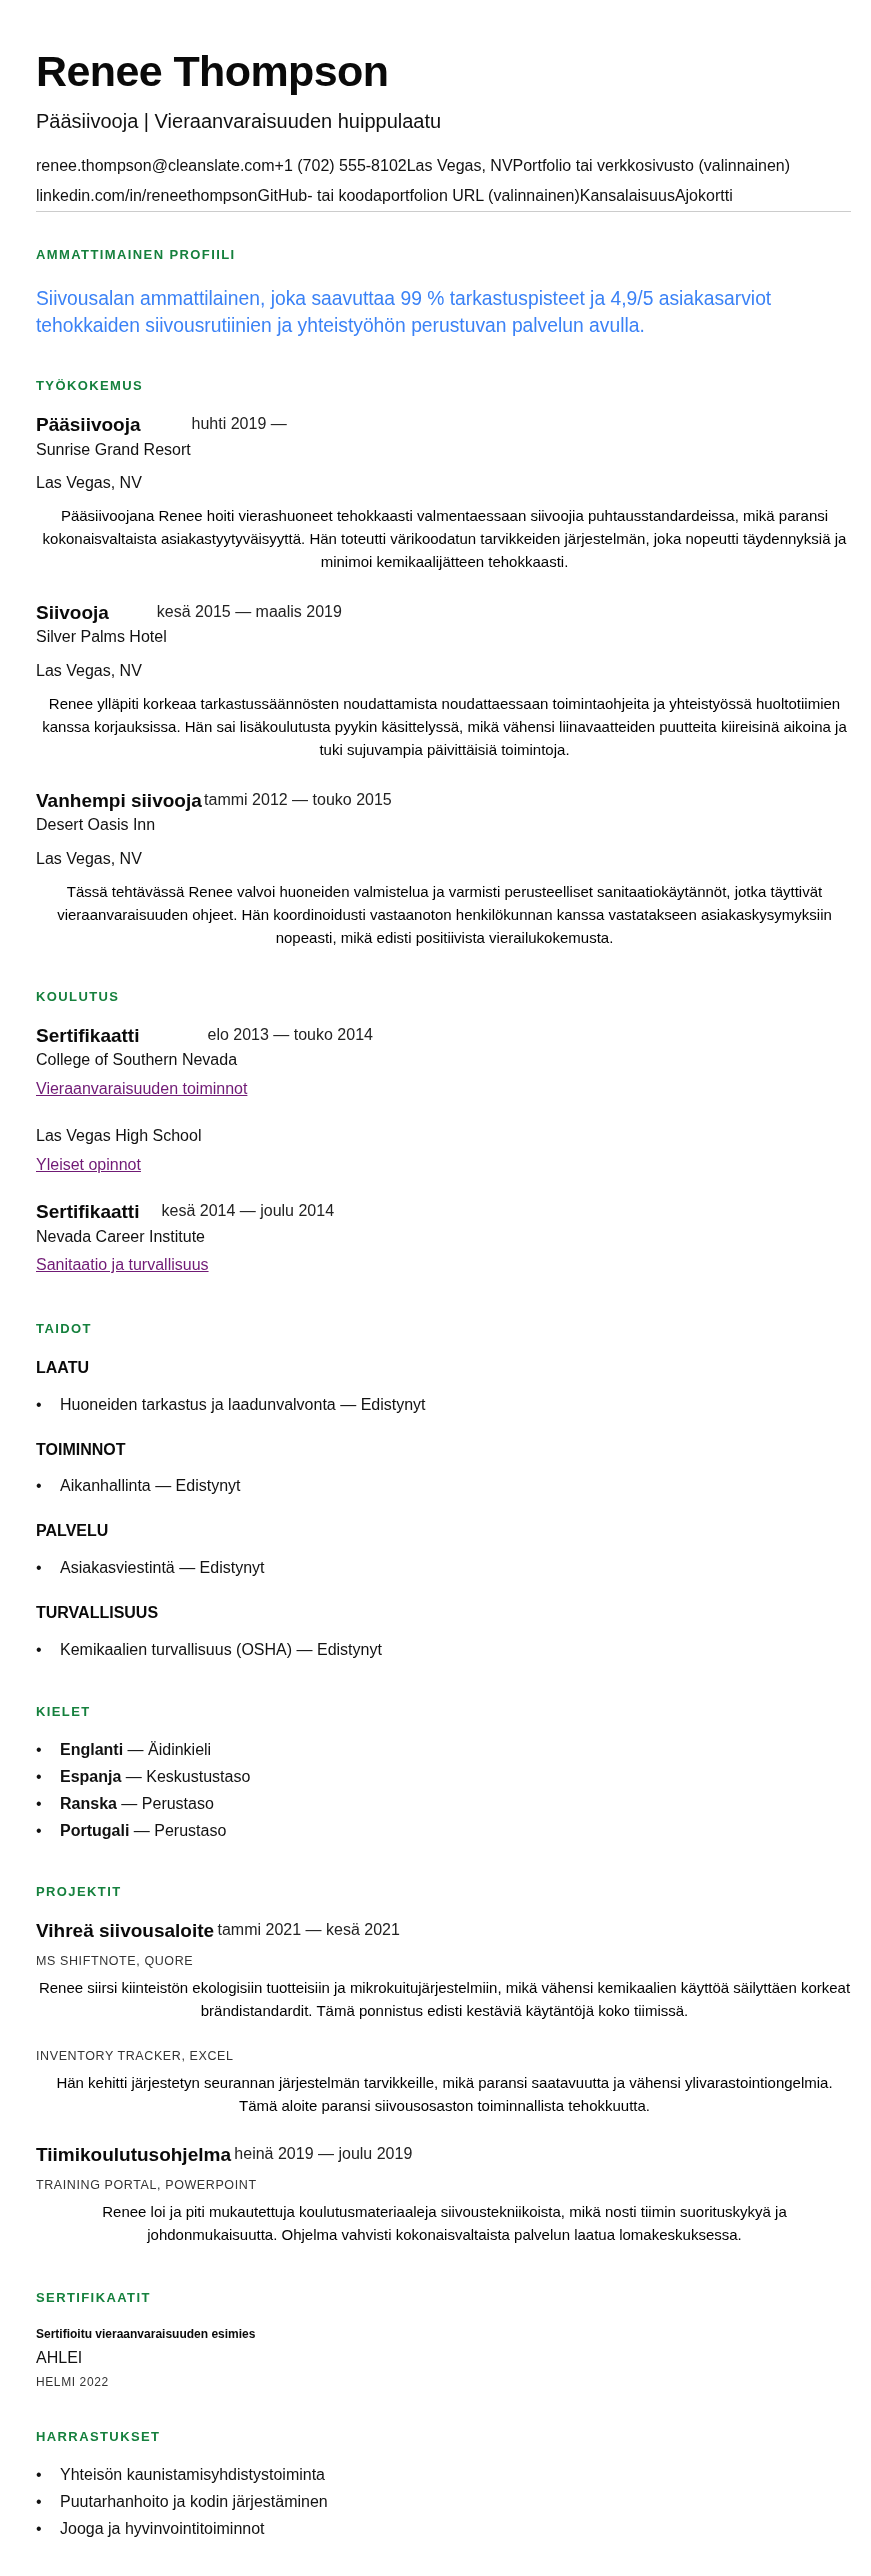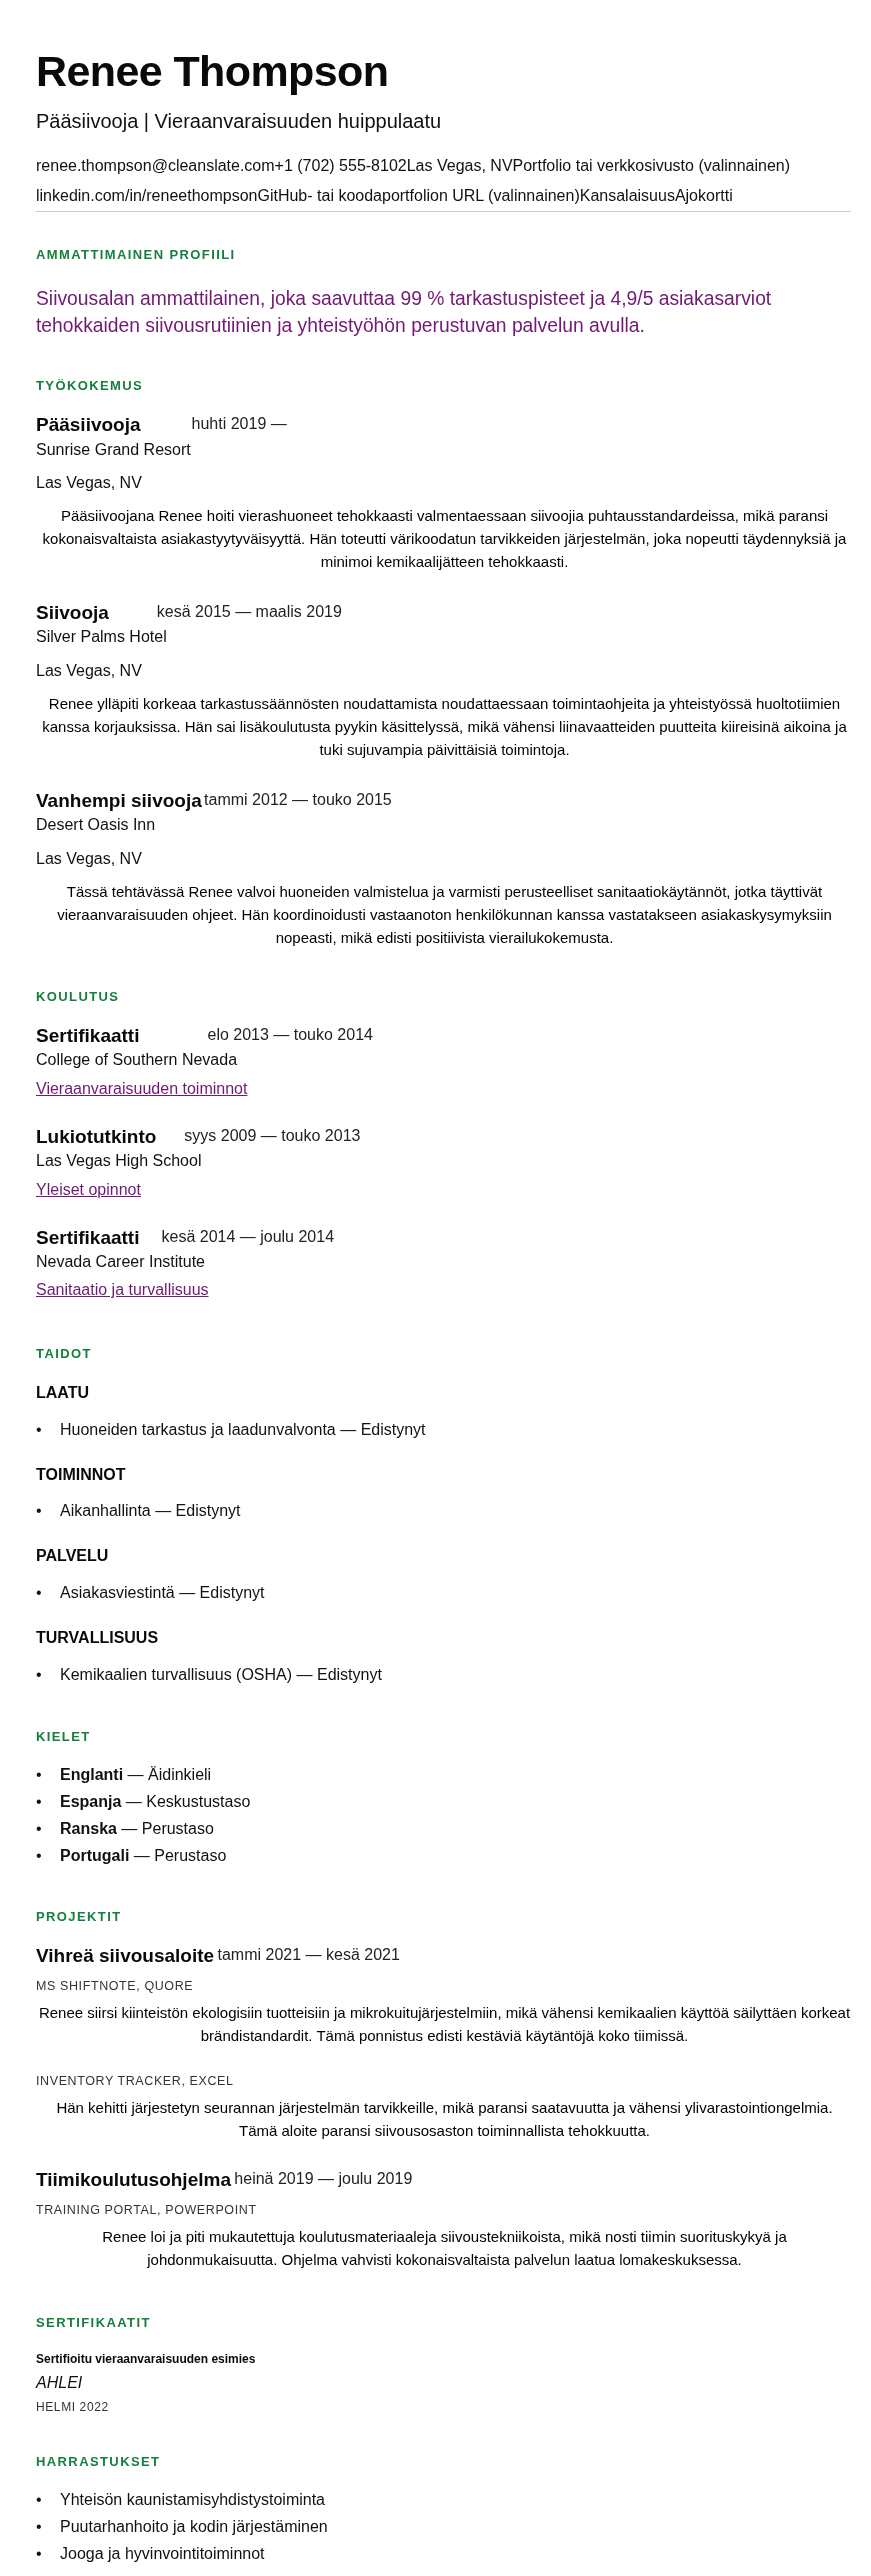--- a/index.html
+++ b/index.html
@@ -19,21 +19,21 @@
     .contact-line.first { margin-top: 23px; }
     .contact-line.second { margin-top: 11.3px; }
     .contact-line span { display: inline; }
     .header-divider { border: 0; border-top: 1.7px solid #cccccc; margin-top: 5.7px; width: 815px; }
 
     
     .section { margin-top: 34px; }
     .section-title { font-size: 13px; font-weight: 700; letter-spacing: 1.4px; color: #15803d; text-transform: uppercase; }
     .section-first { margin-top: 35px; }
 
-    .profile-text { font-size: 19.3px; line-height: 27px; margin-top: 23px; color: #701a75; width: 811px; }
+    .profile-text { font-size: 19.3px; line-height: 27px; margin-top: 23px; color: #3b82f6; width: 811px; }
 
     
     .entry { margin-top: 21.6px; }
     .entry:first-of-type { margin-top: 21.6px; }
     .entry-head { display: flex; align-items: flex-start; }
     .entry-title { font-size: 19px; font-weight: 700; color: #0a0a0a; line-height: 1.2; }
     .entry-date { font-size: 16px; color: #222; line-height: 1.2; margin-left: 0; }
     .entry-org { font-size: 16px; line-height: 1.3; color: #111; margin-top: 2.3px; }
     .entry-loc { font-size: 16px; line-height: 1.3; color: #111; margin-top: 12.5px; }
     .entry-desc { font-size: 15px; line-height: 23px; color: #000000; margin-top: 10.2px; width: 817px; text-align: center; }
@@ -50,21 +50,21 @@
     .bullets li::before { content: "•"; position: absolute; left: 0; top: 0; font-size: 16px; color: #111; }
     .lang-name { font-weight: 600; }
 
     
     .proj .entry { margin-top: 27px; }
     .proj-tools { font-size: 12.5px; letter-spacing: 0.6px; text-transform: uppercase; color: #333; margin-top: 11.3px; }
     .proj .entry-desc { margin-top: 8px; }
 
     
     .cert-title { font-size: 12px; font-weight: 700; color: #0a0a0a; margin-top: 21.6px; }
-    .cert-issuer { font-size: 16px; margin-top: 8px; color: #111; font-style: italic; }
+    .cert-issuer { font-size: 16px; margin-top: 8px; color: #111; }
     .cert-date { font-size: 12px; letter-spacing: 0.6px; color: #333; margin-top: 8px; text-transform: uppercase; }
   </style>
 </head>
 <body>
 
 <div class="page">
 
   <header>
     <h1 class="name">Renee Thompson</h1>
     <div class="headline">Pääsiivooja | Vieraanvaraisuuden huippulaatu</div>
@@ -122,24 +122,20 @@
     <div class="entry" style="margin-top:21.6px;">
       <div class="entry-head">
         <span class="entry-title">Sertifikaatti</span>
         <span class="entry-date" style="margin-left:68px;">elo 2013 — touko 2014</span>
       </div>
       <div class="entry-org">College of Southern Nevada</div>
       <div class="entry-sub">Vieraanvaraisuuden toiminnot</div>
     </div>
 
     <div class="entry">
-      <div class="entry-head">
-        <span class="entry-title">Lukiotutkinto</span>
-        <span class="entry-date" style="margin-left:28px;">syys 2009 — touko 2013</span>
-      </div>
       <div class="entry-org">Las Vegas High School</div>
       <div class="entry-sub">Yleiset opinnot</div>
     </div>
 
     <div class="entry">
       <div class="entry-head">
         <span class="entry-title">Sertifikaatti</span>
         <span class="entry-date" style="margin-left:22px;">kesä 2014 — joulu 2014</span>
       </div>
       <div class="entry-org">Nevada Career Institute</div>

